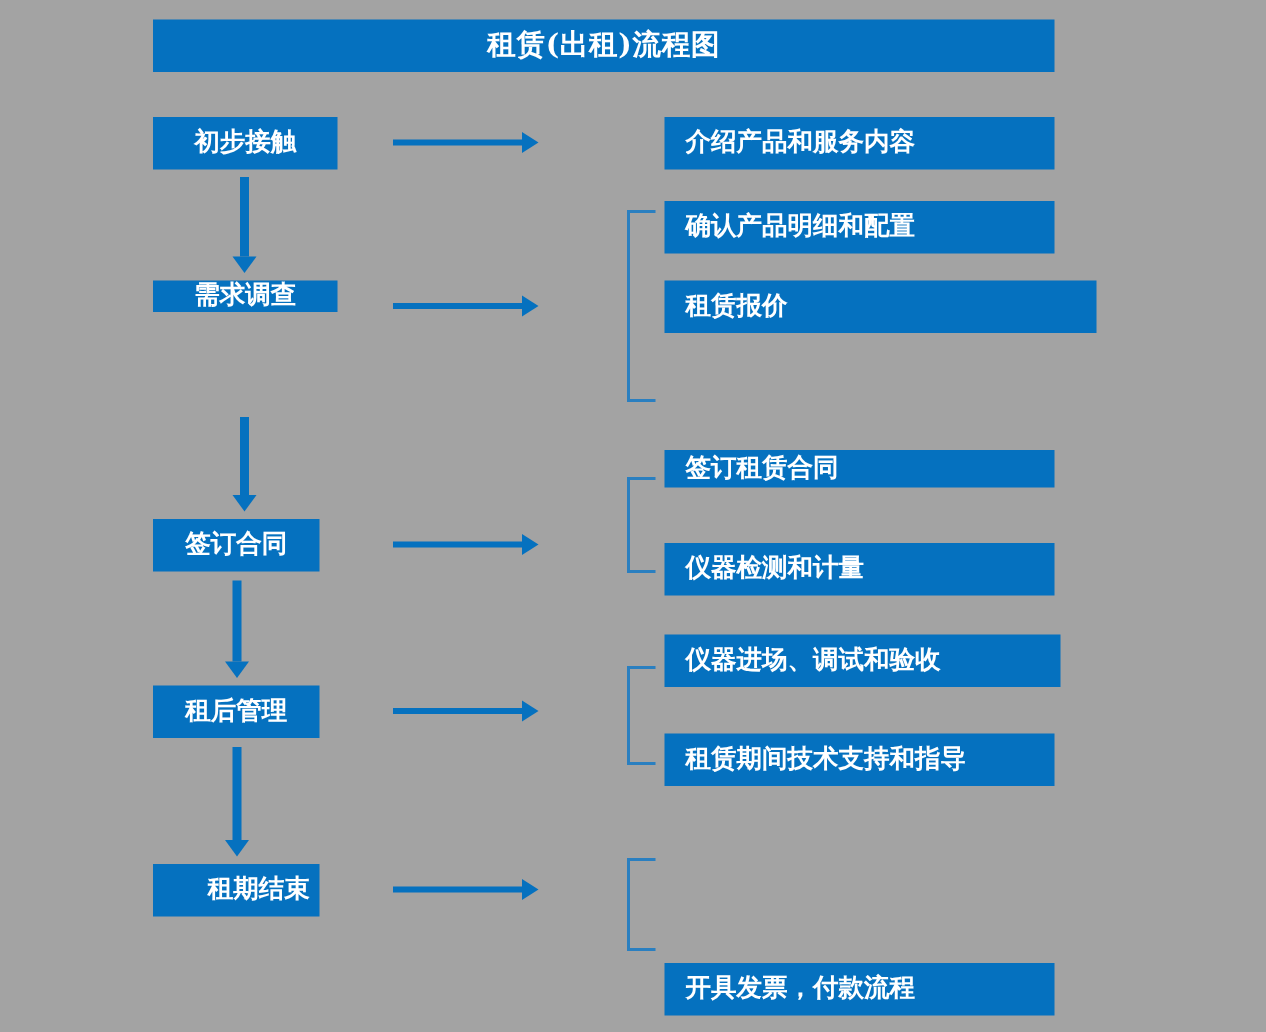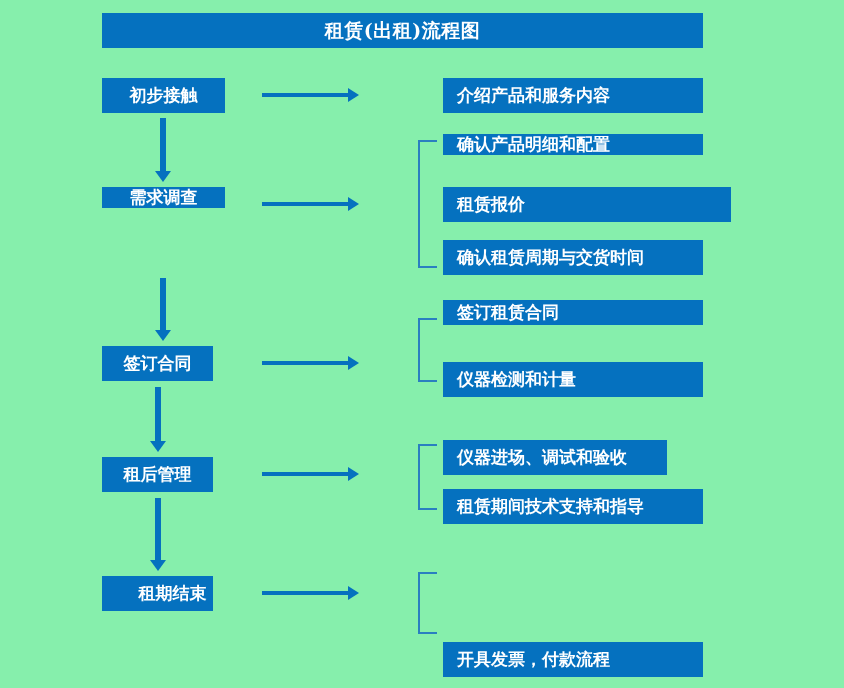--- a/index.html
+++ b/index.html
@@ -8,21 +8,21 @@
     padding: 0;
     background: #ffffff;
   }
   body {
     font-family: "DejaVu Sans", "Liberation Sans", sans-serif;
   }
   #flowchart {
     position: relative;
     width: 844px;
     height: 688px;
-    background: #86efac;
+    background: #a3a3a3;
     overflow: hidden;
     text-decoration: underline;
   }
 
   
   .title-bar {
     position: absolute;
     left: 102px;
     top: 13px;
     width: 601px;
@@ -200,41 +200,38 @@
   <div class="bracket" style="left:418px; top:318px; height:64px;"></div>
 
   <div class="bracket" style="left:418px; top:444px; height:66px;"></div>
 
   <div class="bracket" style="left:418px; top:572px; height:62px;"></div>
 
   <div class="node detail" style="left:443px; top:78px; width:260px; height:35px;">
     <span class="node-text">介绍产品和服务内容</span>
   </div>
 
-  <div class="node detail" style="left:443px; top:134px; width:260px; height:21px;">
+  <div class="node detail" style="left:443px; top:134px; width:260px; height:35px;">
     <span class="node-text">确认产品明细和配置</span>
   </div>
 
   <div class="node detail" style="left:443px; top:187px; width:288px; height:35px;">
     <span class="node-text">租赁报价</span>
   </div>
 
-  <div class="node detail" style="left:443px; top:240px; width:260px; height:35px;">
-    <span class="node-text">确认租赁周期与交货时间</span>
-  </div>
 
   <div class="node detail" style="left:443px; top:300px; width:260px; height:25px;">
     <span class="node-text">签订租赁合同</span>
   </div>
 
   <div class="node detail" style="left:443px; top:362px; width:260px; height:35px;">
     <span class="node-text">仪器检测和计量</span>
   </div>
 
-  <div class="node detail" style="left:443px; top:423px; width:224px; height:35px;margin-top:17px;">
+  <div class="node detail" style="left:443px; top:423px; width:264px; height:35px;">
     <span class="node-text">仪器进场、调试和验收</span>
   </div>
 
   <div class="node detail" style="left:443px; top:489px; width:260px; height:35px;">
     <span class="node-text">租赁期间技术支持和指导</span>
   </div>
 
 
   <div class="node detail" style="left:443px; top:642px; width:260px; height:35px;">
     <span class="node-text">开具发票，付款流程</span>

